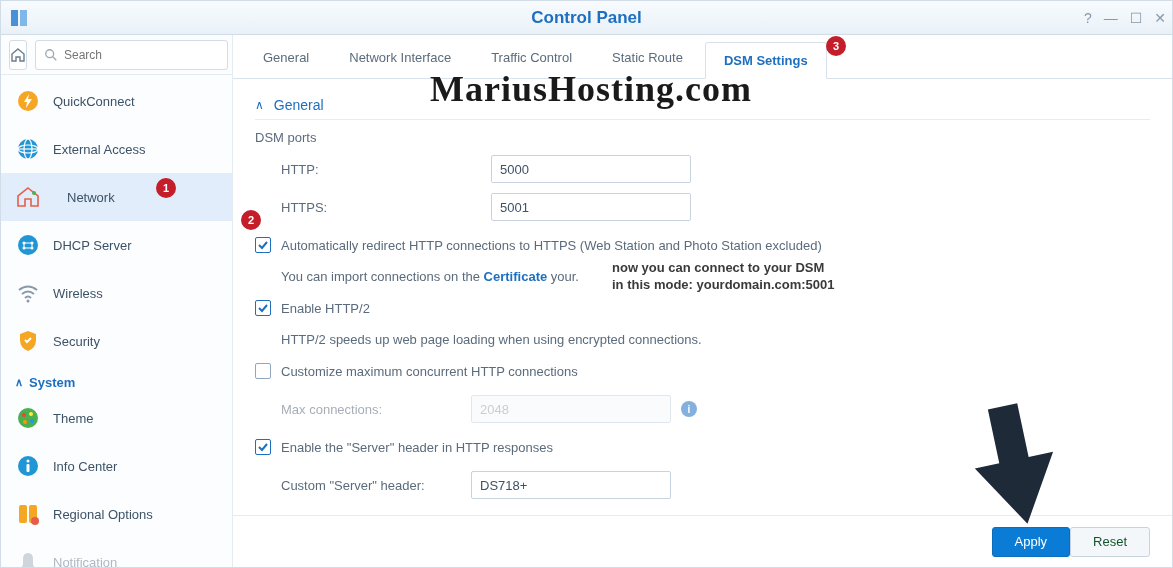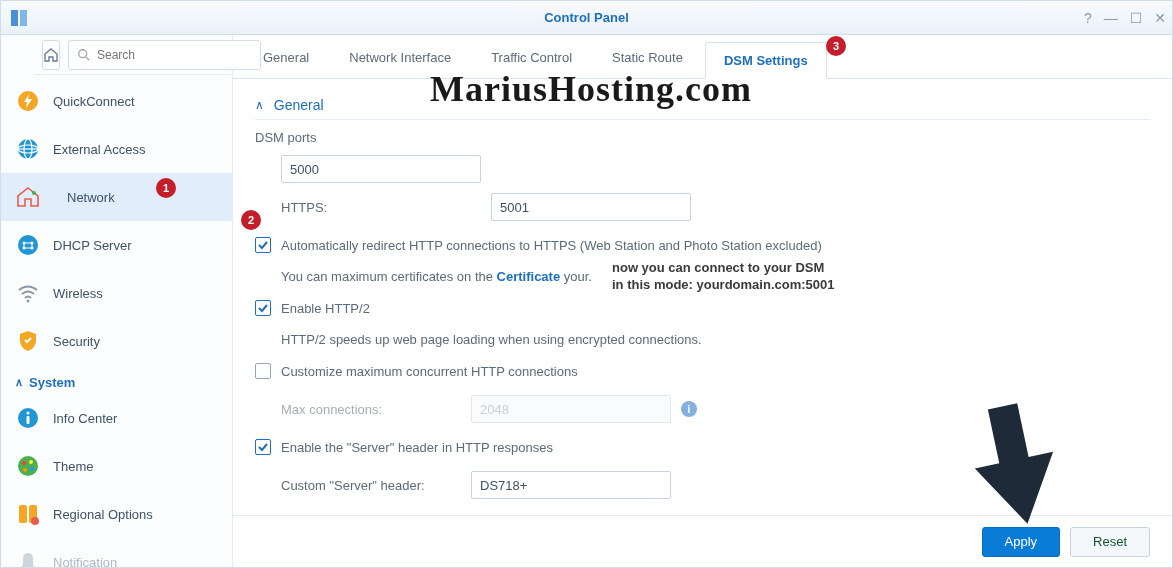--- a/index.html
+++ b/index.html
@@ -1,25 +1,25 @@
 <!DOCTYPE html>
 <html><head>
 <meta charset="utf-8">
 <style>
 *{box-sizing:border-box;margin:0;padding:0;font-family:"Helvetica Neue",Arial,sans-serif;font-size:13px;}
 body{background:#f2f6fa;width:1173px;height:568px;overflow:hidden;position:relative;color:#4a4a4a;}
 .window{background:#fff;width:1173px;height:568px;display:flex;flex-direction:column;border:1px solid #d2dce6;}
 .titlebar{height:34px;background:linear-gradient(#f8fbfe,#e9f1f8);border-bottom:1px solid #d2dce6;display:flex;align-items:center;position:relative;}
 .titlebar-icon{width:24px;height:24px;margin-left:6px;display:flex;align-items:center;justify-content:center;}
-.titlebar-title{position:absolute;left:0;right:0;text-align:center;font-weight:bold;color:#1e6fbf;font-size:13px;}
+.titlebar-title{position:absolute;left:0;right:0;text-align:center;font-weight:bold;color:#1e6fbf;font-size:17px;}
 .titlebar-controls{position:absolute;right:6px;display:flex;gap:12px;color:#8a99a8;}
 .titlebar-controls span{cursor:pointer;font-size:14px;}
 .body{flex:1;display:flex;overflow:hidden;}
 .sidebar{width:232px;background:#fcfdff;border-right:1px solid #e4ebf1;display:flex;flex-direction:column;}
-.topbar{height:40px;display:flex;align-items:center;padding:0 8px;gap:8px;border-bottom:1px solid #e4ebf1;margin-left:33px;}
+.topbar{height:40px;display:flex;align-items:center;padding:0 8px;gap:8px;border-bottom:1px solid #e4ebf1;}
 .home-btn{width:32px;height:30px;border:1px solid #d2dce6;border-radius:3px;display:flex;align-items:center;justify-content:center;background:#fff;cursor:pointer;color:#6b7c8e;}
 .search-wrap{flex:1;height:30px;border:1px solid #d2dce6;border-radius:3px;display:flex;align-items:center;padding:0 8px;background:#fff;}
 .search-wrap svg{margin-right:6px;}
 .search-wrap input{border:none;outline:none;flex:1;font-size:12px;color:#555;}
 .nav{flex:1;overflow-y:auto;padding-top:2px;}
 .nav-item{height:48px;display:flex;align-items:center;padding:0 14px;gap:12px;cursor:pointer;color:#3d5266;position:relative;}
 .nav-item.active{background:#e1edfa;gap:26px;}
 .nav-item .icon{width:26px;height:26px;display:flex;align-items:center;justify-content:center;}
 .nav-cat{padding:10px 14px 4px;color:#1e6fbf;font-weight:bold;display:flex;align-items:center;gap:6px;cursor:pointer;}
 .nav-cat .chev{color:#1e6fbf;font-size:11px;}
@@ -41,21 +41,21 @@
 input[type=text].fld{width:200px;height:28px;border:1px solid #c7d3e0;border-radius:2px;padding:0 8px;color:#3d5266;background:#fff;}
 input[type=text].fld:disabled{background:#f5f7fa;color:#9aa7b5;}
 .chk{width:16px;height:16px;border:1px solid #8fa8c2;border-radius:2px;margin-right:10px;display:inline-flex;align-items:center;justify-content:center;cursor:pointer;flex-shrink:0;}
 .chk.checked{border-color:#1e6fbf;}
 .chk.checked svg{display:block;}
 .chk svg{display:none;}
 .chktext{color:#5b6b7c;}
 .note{color:#5b6b7c;padding-left:26px;margin-bottom:10px;}
 .note .link{color:#1e6fbf;font-weight:bold;cursor:pointer;}
 .info-i{width:16px;height:16px;border-radius:50%;background:#1e6fbf;color:#fff;display:inline-flex;align-items:center;justify-content:center;font-size:10px;font-weight:bold;margin-left:10px;cursor:pointer;}
-.footer{height:52px;border-top:1px solid #e4ebf1;display:flex;align-items:center;justify-content:flex-end;padding:0 22px;gap:10px;}
+.footer{height:52px;border-top:1px solid #e4ebf1;display:flex;align-items:center;justify-content:flex-end;padding:0 22px;}
 .btn{height:30px;padding:0 22px;border-radius:3px;cursor:pointer;display:flex;align-items:center;border:1px solid;}
 .btn.primary{background:#0a7cd6;color:#fff;border-color:#0a6ebd;}
 .btn.secondary{background:#f4f7fa;color:#14532d;border-color:#c7d3e0;}
 .badge-num{position:absolute;width:20px;height:20px;border-radius:50%;background:#c41e2a;color:#fff;font-weight:bold;font-size:11px;display:flex;align-items:center;justify-content:center;}
 .overlay-text-1{position:absolute;top:68px;left:430px;font-family:Georgia,serif;font-size:36px;font-weight:900;color:#1a1a1a;letter-spacing:1px;text-shadow:1px 1px 0 #fff;pointer-events:none;}
 .overlay-text-2{position:absolute;top:260px;left:612px;font-family:Georgia,serif;font-size:22px;font-weight:900;color:#3a3a3a;text-shadow:1px 1px 0 #fff,-1px -1px 0 #fff,1px -1px 0 #fff,-1px 1px 0 #fff;line-height:1.3;pointer-events:none;}
 .arrow-overlay{position:absolute;top:400px;left:950px;pointer-events:none;}
 .disabled-row{opacity:.55;}
 </style>
 </head>
@@ -160,38 +160,38 @@
             </span>
           <span>Security</span>
         </div>
         <div class="nav-cat">
           <span class="chev">∧</span>
           <span>System</span>
         </div>
         <div class="nav-item">
           <span class="icon">
               <svg width="24" height="24" viewBox="0 0 24 24">
-                <circle cx="12" cy="12" r="10" fill="#2196d4"></circle>
-                <circle cx="12" cy="7" r="1.5" fill="#fff"></circle>
-                <rect x="10.5" y="10" width="3" height="8" rx="1" fill="#fff"></rect>
-              </svg>
-            </span>
-          <span>Info Center</span>
-        </div>
-        <div class="nav-item">
-          <span class="icon">
-              <svg width="24" height="24" viewBox="0 0 24 24">
                 <circle cx="12" cy="12" r="10" fill="#4caf50"></circle>
                 <circle cx="8" cy="9" r="2" fill="#f44336"></circle>
                 <circle cx="15" cy="8" r="2" fill="#ffeb3b"></circle>
                 <circle cx="16" cy="15" r="2" fill="#2196f3"></circle>
                 <circle cx="9" cy="16" r="2" fill="#ff9800"></circle>
               </svg>
             </span>
           <span>Theme</span>
+        </div>
+        <div class="nav-item">
+          <span class="icon">
+              <svg width="24" height="24" viewBox="0 0 24 24">
+                <circle cx="12" cy="12" r="10" fill="#2196d4"></circle>
+                <circle cx="12" cy="7" r="1.5" fill="#fff"></circle>
+                <rect x="10.5" y="10" width="3" height="8" rx="1" fill="#fff"></rect>
+              </svg>
+            </span>
+          <span>Info Center</span>
         </div>
         <div class="nav-item">
           <span class="icon">
               <svg width="24" height="24" viewBox="0 0 24 24">
                 <rect x="3" y="3" width="8" height="18" rx="2" fill="#f5a623"></rect>
                 <rect x="13" y="3" width="8" height="18" rx="2" fill="#f5a623"></rect>
                 <circle cx="19" cy="19" r="4" fill="#e85d4a"></circle>
               </svg>
             </span>
           <span>Regional Options</span>
@@ -217,36 +217,37 @@
       </div>
 
       <div class="content">
         <div class="section">
           <div class="section-hdr">
             <span class="chev">∧</span>
             <span class="section-title">General</span>
           </div>
           <div class="subhdr">DSM ports</div>
           <div class="row indent1">
+            <span class="lbl">HTTP:</span>
             <input type="text" class="fld" value="5000" style="">
           </div>
           <div class="row indent1">
             <span class="lbl">HTTPS:</span>
             <input type="text" class="fld" value="5001" style="">
           </div>
           <div class="row">
             <span class="chk checked">
                 <svg width="12" height="12" viewBox="0 0 12 12">
                   <path d="M2 6 L5 9 L10 3" fill="none" stroke="#1e6fbf" stroke-width="2"></path>
                 </svg>
               </span>
             <span class="chktext">Automatically redirect HTTP connections to HTTPS (Web Station and Photo Station excluded)</span>
           </div>
           <div class="note">
-            <span>You can maximum certificates on the </span><span class="link">Certificate</span><span> your.</span>
+            <span>You can import connections on the </span><span class="link">Certificate</span><span> your.</span>
           </div>
           <div class="row">
             <span class="chk checked">
                 <svg width="12" height="12" viewBox="0 0 12 12">
                   <path d="M2 6 L5 9 L10 3" fill="none" stroke="#1e6fbf" stroke-width="2"></path>
                 </svg>
               </span>
             <span class="chktext">Enable HTTP/2</span>
           </div>
           <div class="note">HTTP/2 speeds up web page loading when using encrypted connections.</div>

